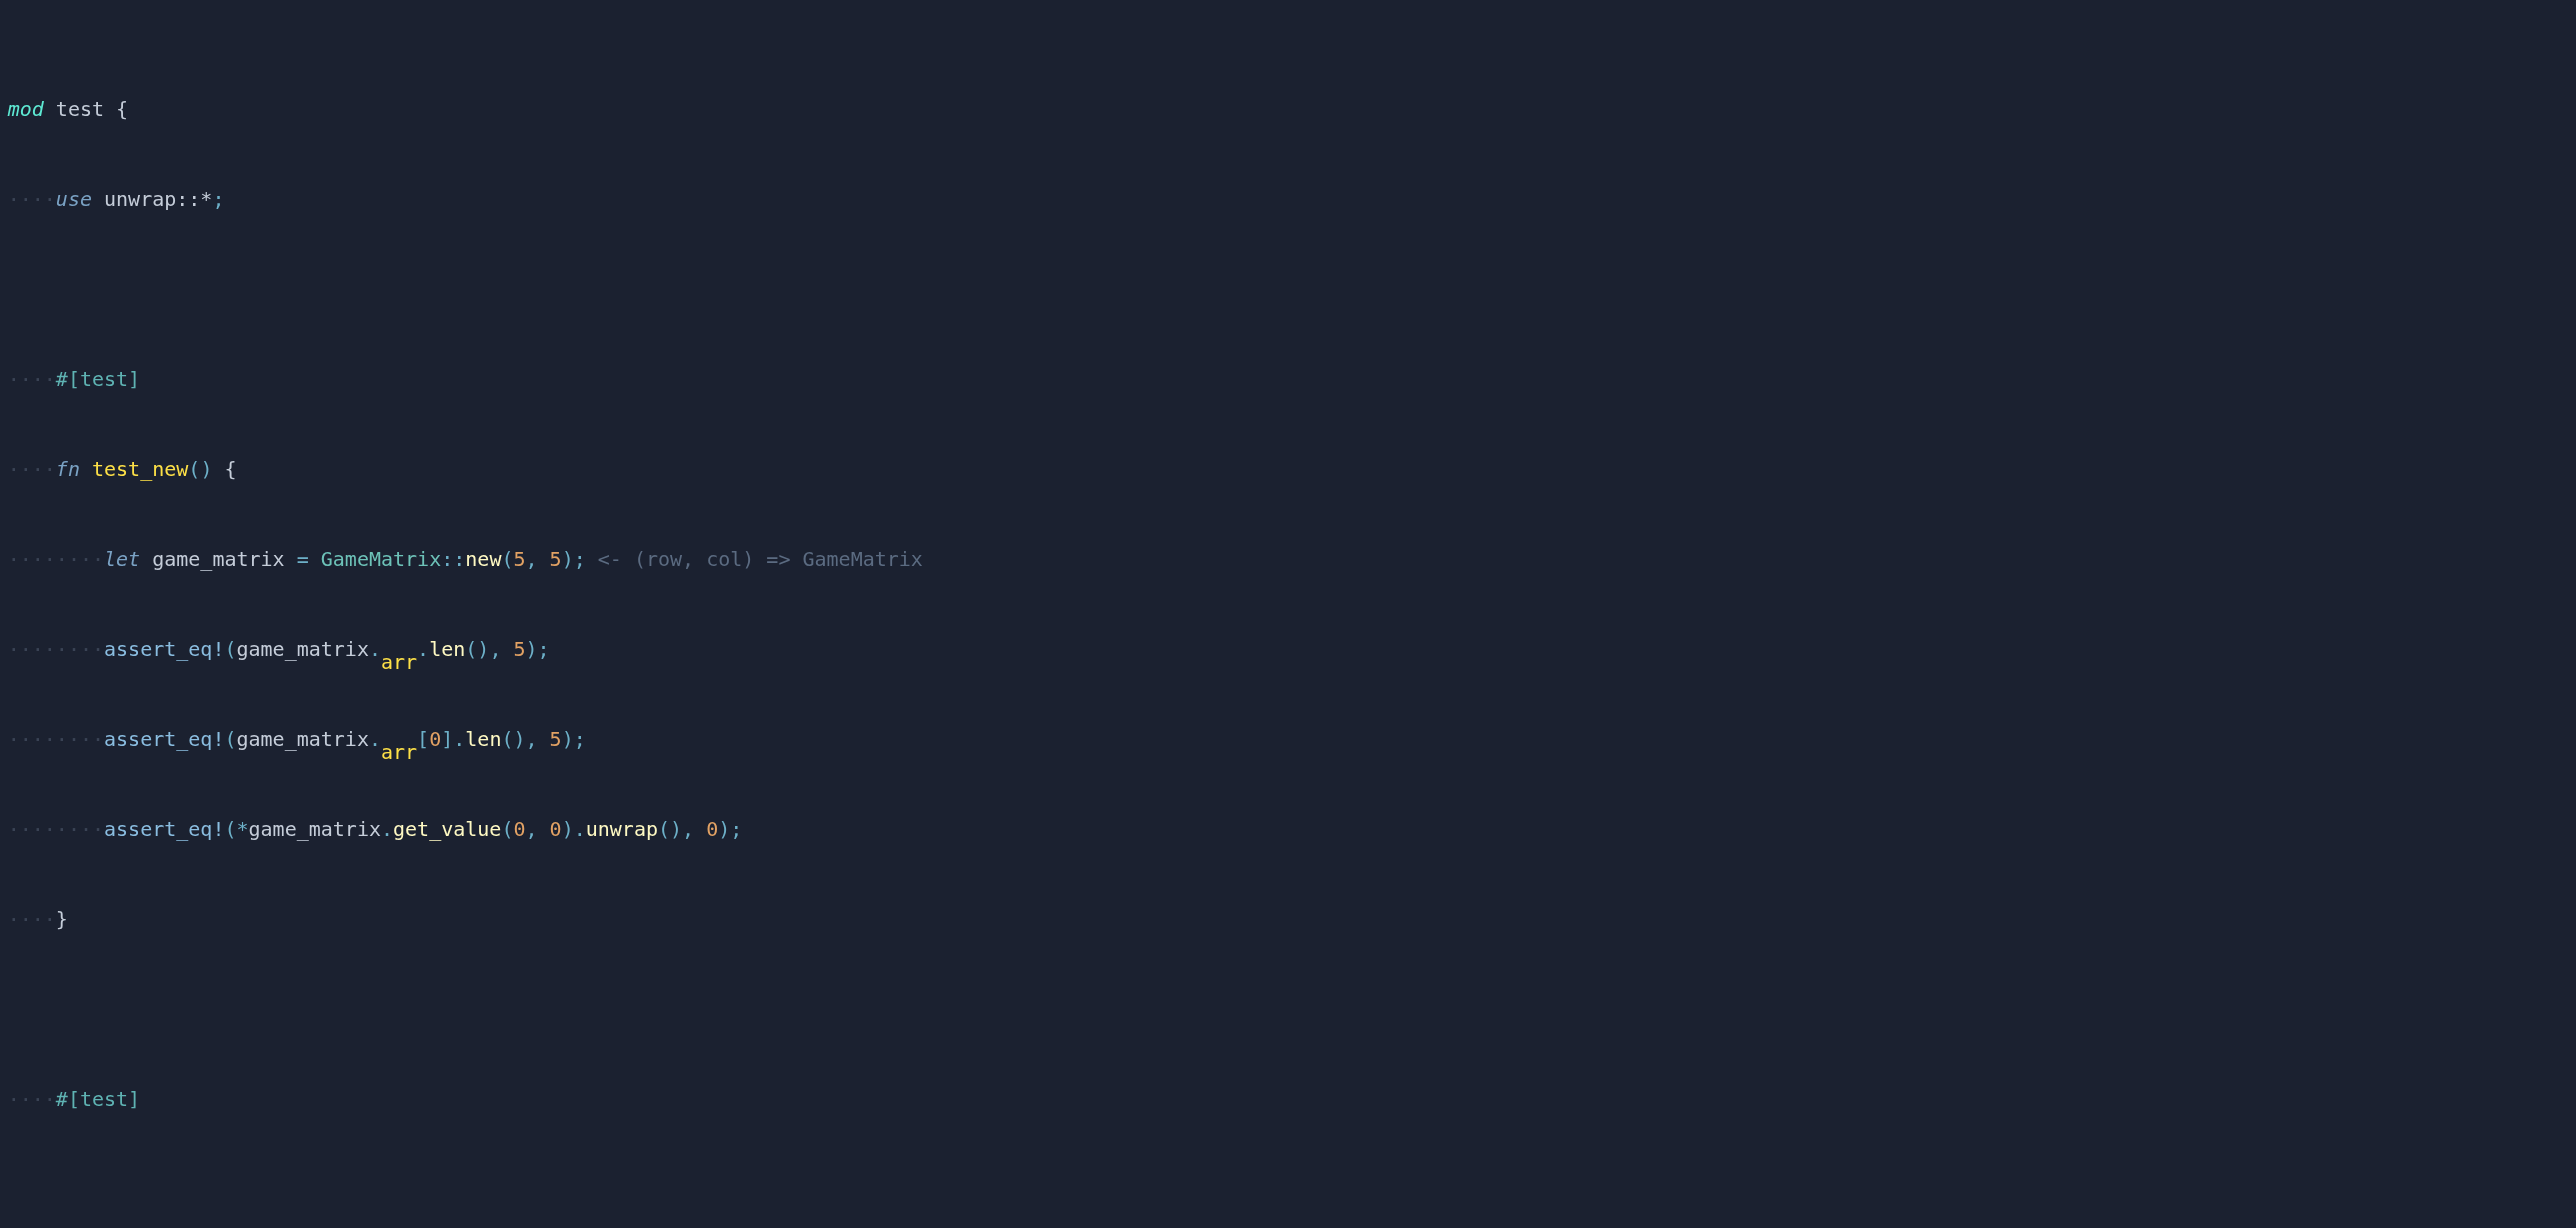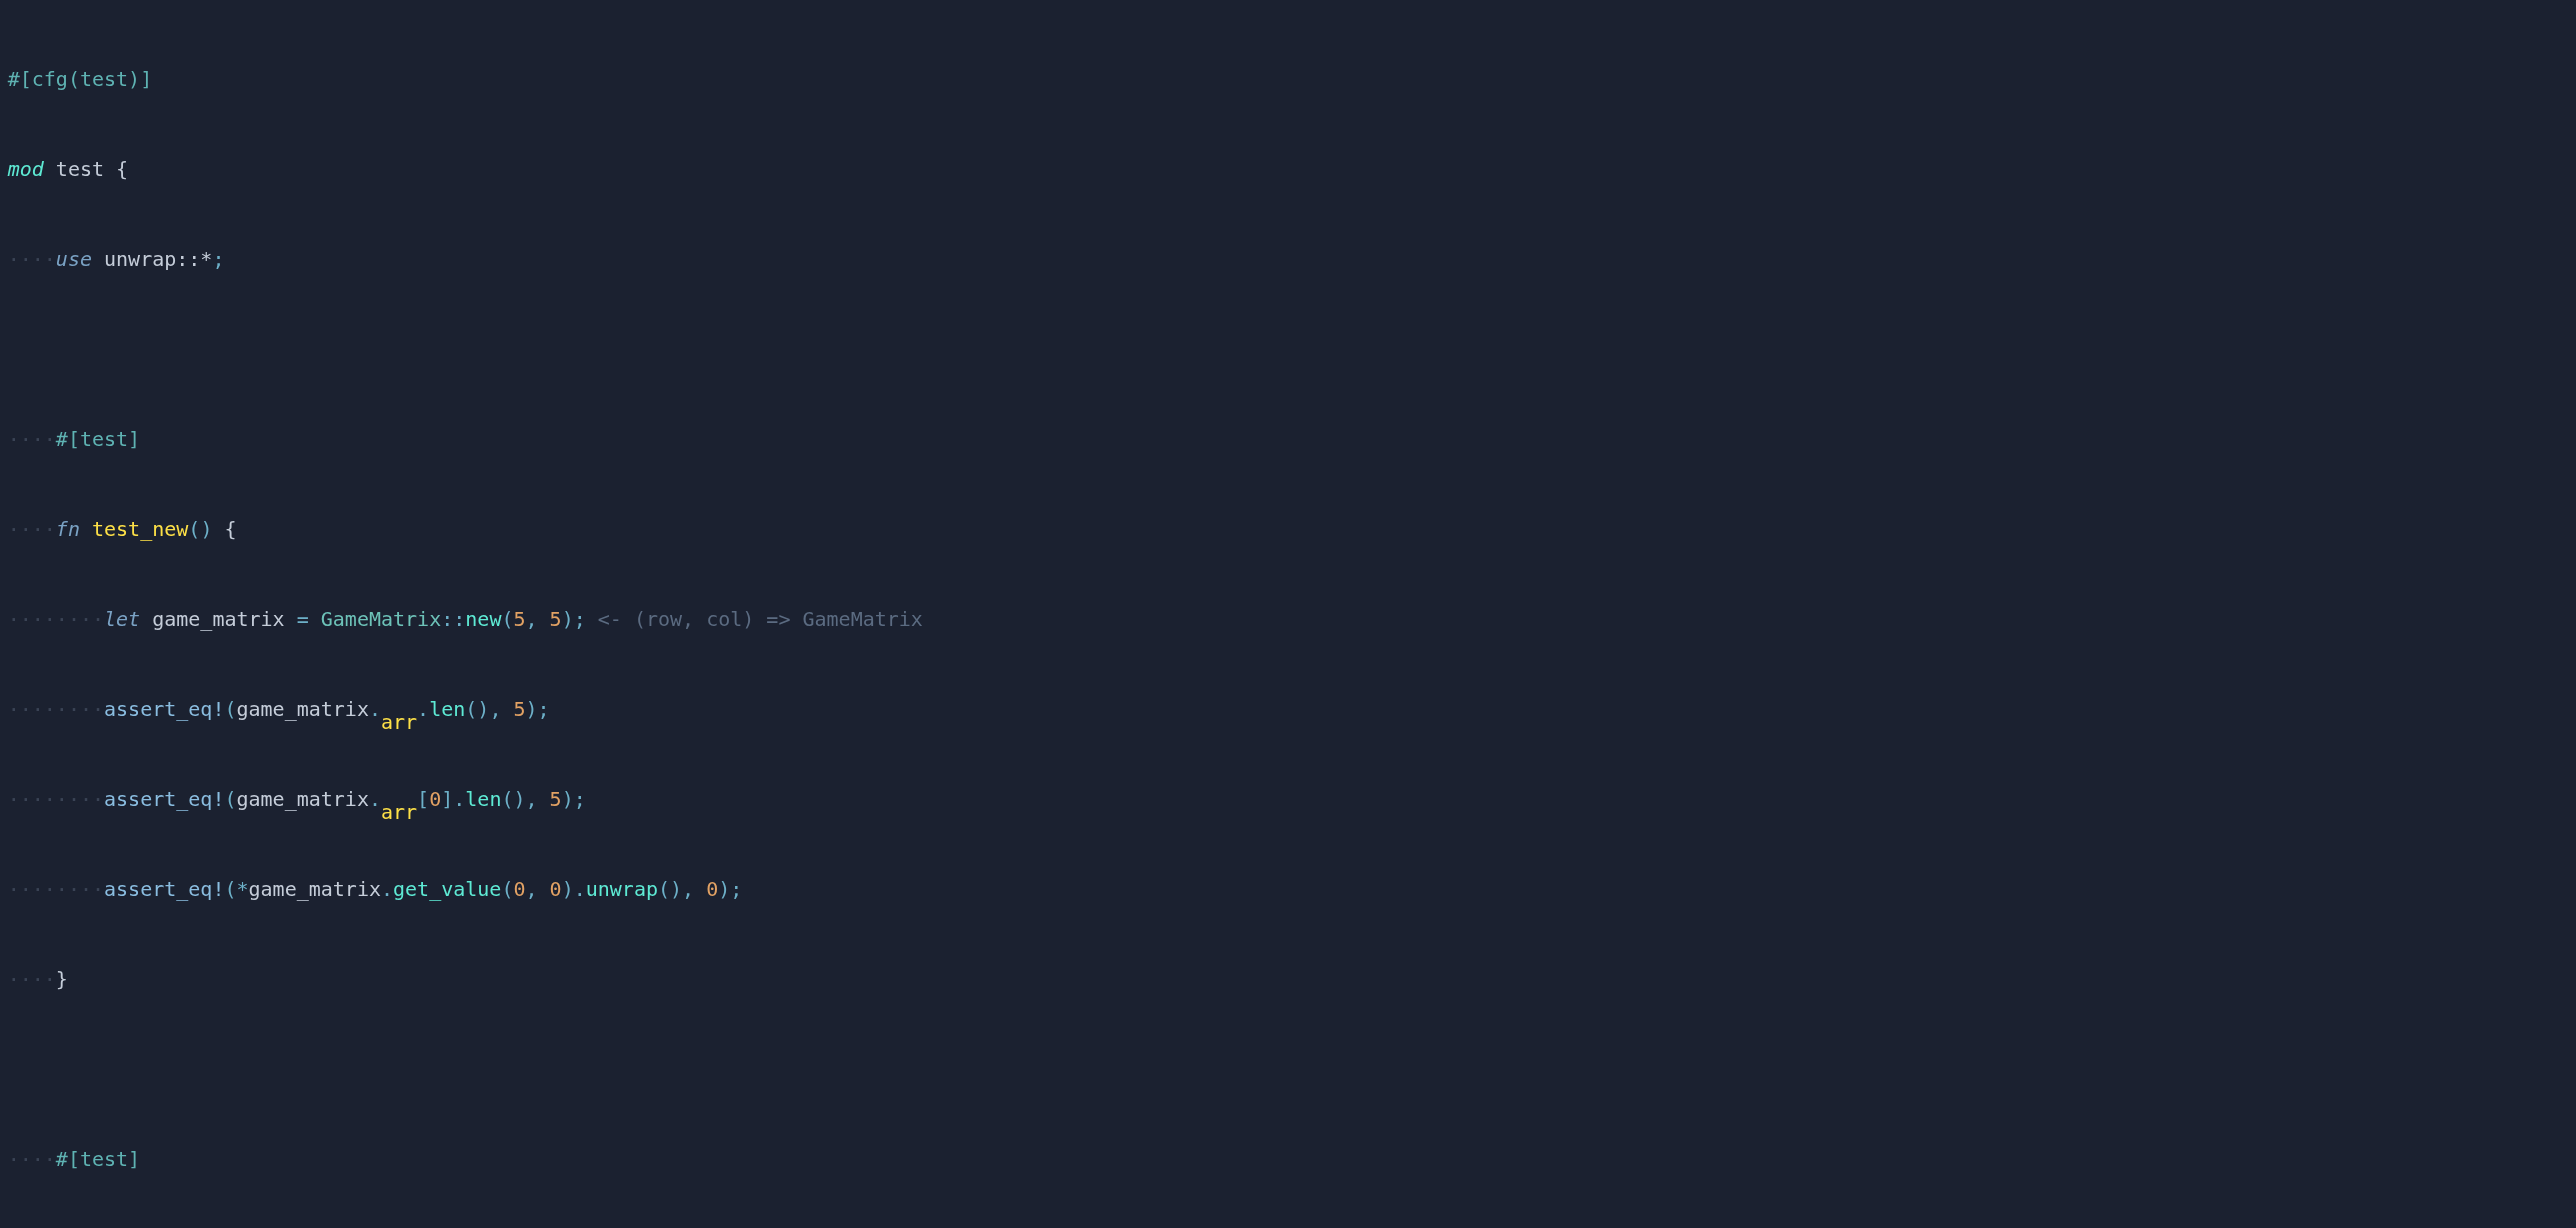--- a/index.html
+++ b/index.html
@@ -25,35 +25,34 @@
     align-items: center;
   }
   .ws { color: #3a4355; }
   .attr { color: #5fb3b3; }
   .kw { color: #7aa2c4; font-style: italic; }
   .kw-mod { color: #5eead4; font-style: italic; }
   .kw-let { color: #7aa2c4; font-style: italic; }
   .ident { color: #c5cdd9; }
   .type { color: #6dc2b8; text-align: center; }
   .fn { color: #fde047; }
-  .fn-call { color: #5eead4; }
+  .fn-call { color: #fef9c3; }
   .macro { color: #8abde0; }
   .op { color: #6db0c8; }
   .punct { color: #6db0c8; }
   .brace { color: #c5cdd9; }
   .num { color: #e2a264; }
   .comment { color: #5b6b81; }
   .field { color: #fde047; margin-top: 26px; }
 </style>
 </head>
 <body>
 
 <div class="editor">
 
-<div class="line"><span class="attr">#[cfg(test)]</span></div>
 
 <div class="line"><span class="kw-mod">mod</span><span class="ws"> </span><span class="ident">test</span><span class="ws"> </span><span class="brace">{</span></div>
 
 <div class="line"><span class="ws">····</span><span class="kw">use</span><span class="ws"> </span><span class="ident">unwrap::*</span><span class="punct">;</span></div>
 
 <div class="line"></div>
 
 <div class="line"><span class="ws">····</span><span class="attr">#[test]</span></div>
 
 <div class="line"><span class="ws">····</span><span class="kw">fn</span><span class="ws"> </span><span class="fn">test_new</span><span class="punct">(</span><span class="punct">)</span><span class="ws"> </span><span class="brace">{</span></div>

